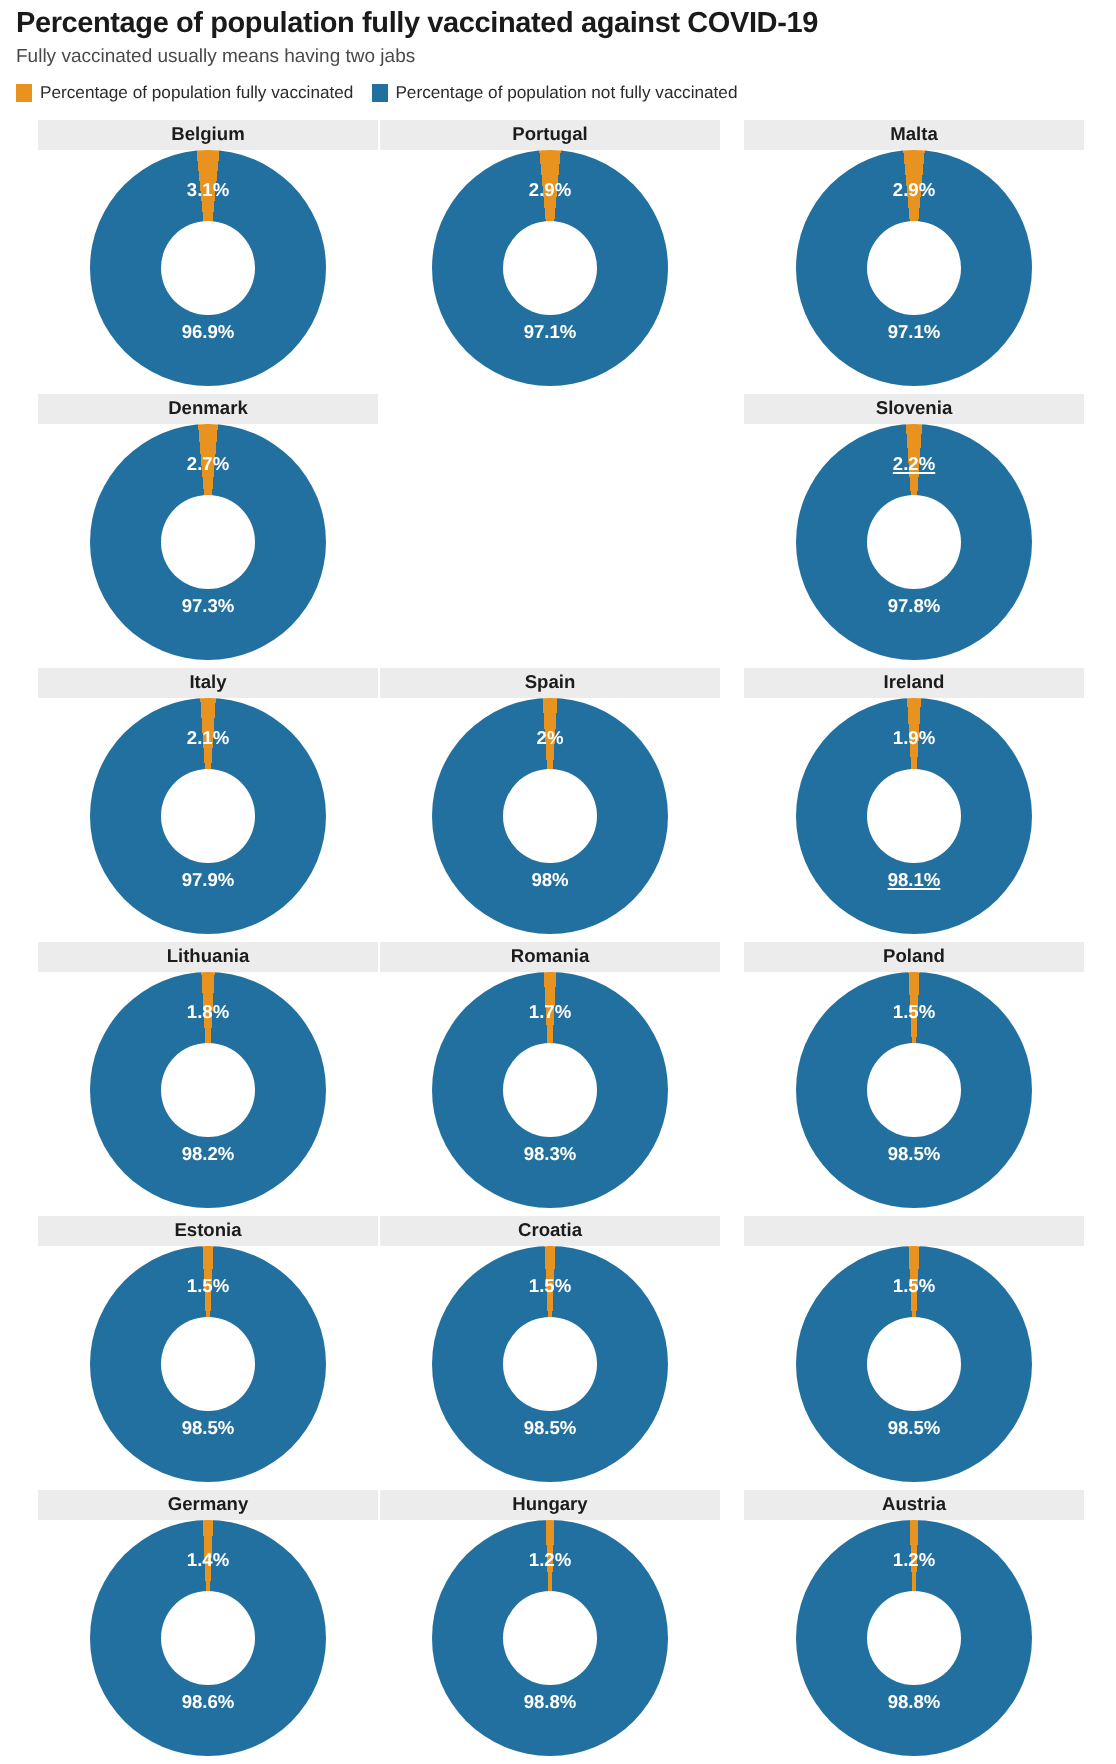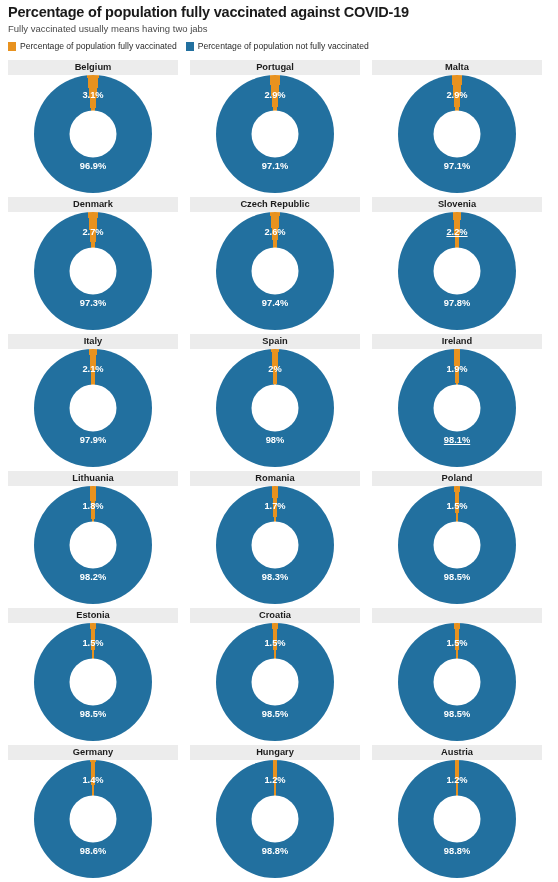--- a/index.html
+++ b/index.html
@@ -29,21 +29,21 @@
   }
   .lg-item{display:flex;align-items:center;gap:4px;}
   .sw{width:8px;height:9px;display:inline-block;}
   .lg-text{font-size:8.6px;color:#2a2a2a;white-space:nowrap;}
 
   .grid{
     position:absolute;left:0;top:58px;width:558px;
   }
   .row{position:relative;height:137px;}
   .panel{position:absolute;top:0;width:170px;height:137px;}
-  .panel.c0{left:8px;}
+  .panel.c0{left:19px;}
   .panel.c1{left:190px;}
   .panel.c2{left:372px;}
 
   .band{
     position:absolute;left:0;top:2px;width:170px;height:15px;
     background:#ececec;
   }
   .cname{
     position:absolute;left:0;top:2px;width:170px;height:15px;
     line-height:15px;text-align:center;
@@ -136,31 +136,20 @@
           <div class="band" style="background: rgb(236, 236, 236);"></div>
           <div class="cname">Denmark</div>
           <div class="donutwrap">
             <div class="donut" style="background: conic-gradient(from -4.86deg, rgb(232, 146, 31) 0deg, rgb(232, 146, 31) 9.72deg, rgb(34, 112, 159) 9.72deg, rgb(34, 112, 159) 360deg);">
               <div class="hole"></div>
             </div>
             <div class="lbl lbl-top" style="color: rgb(255, 255, 255);">2.7%</div>
             <div class="lbl lbl-bot" style="color: rgb(255, 255, 255);">97.3%</div>
           </div>
         </div>
-        <div class="panel c1">
-          <div class="band" style="background: rgb(236, 236, 236);"></div>
-          <div class="cname">Czech Republic</div>
-          <div class="donutwrap">
-            <div class="donut" style="background: conic-gradient(from -4.68deg, rgb(232, 146, 31) 0deg, rgb(232, 146, 31) 9.36deg, rgb(34, 112, 159) 9.36deg, rgb(34, 112, 159) 360deg);">
-              <div class="hole"></div>
-            </div>
-            <div class="lbl lbl-top" style="color: rgb(255, 255, 255);">2.6%</div>
-            <div class="lbl lbl-bot" style="color: rgb(255, 255, 255);">97.4%</div>
-          </div>
-        </div>
         <div class="panel c2">
           <div class="band" style="background: rgb(236, 236, 236);"></div>
           <div class="cname">Slovenia</div>
           <div class="donutwrap">
             <div class="donut" style="background: conic-gradient(from -3.96deg, rgb(232, 146, 31) 0deg, rgb(232, 146, 31) 7.92deg, rgb(34, 112, 159) 7.92deg, rgb(34, 112, 159) 360deg);">
               <div class="hole"></div>
             </div>
             <div class="lbl lbl-top" style="color: rgb(255, 255, 255); text-decoration: underline;">2.2%</div>
             <div class="lbl lbl-bot" style="color: rgb(255, 255, 255);">97.8%</div>
           </div>

